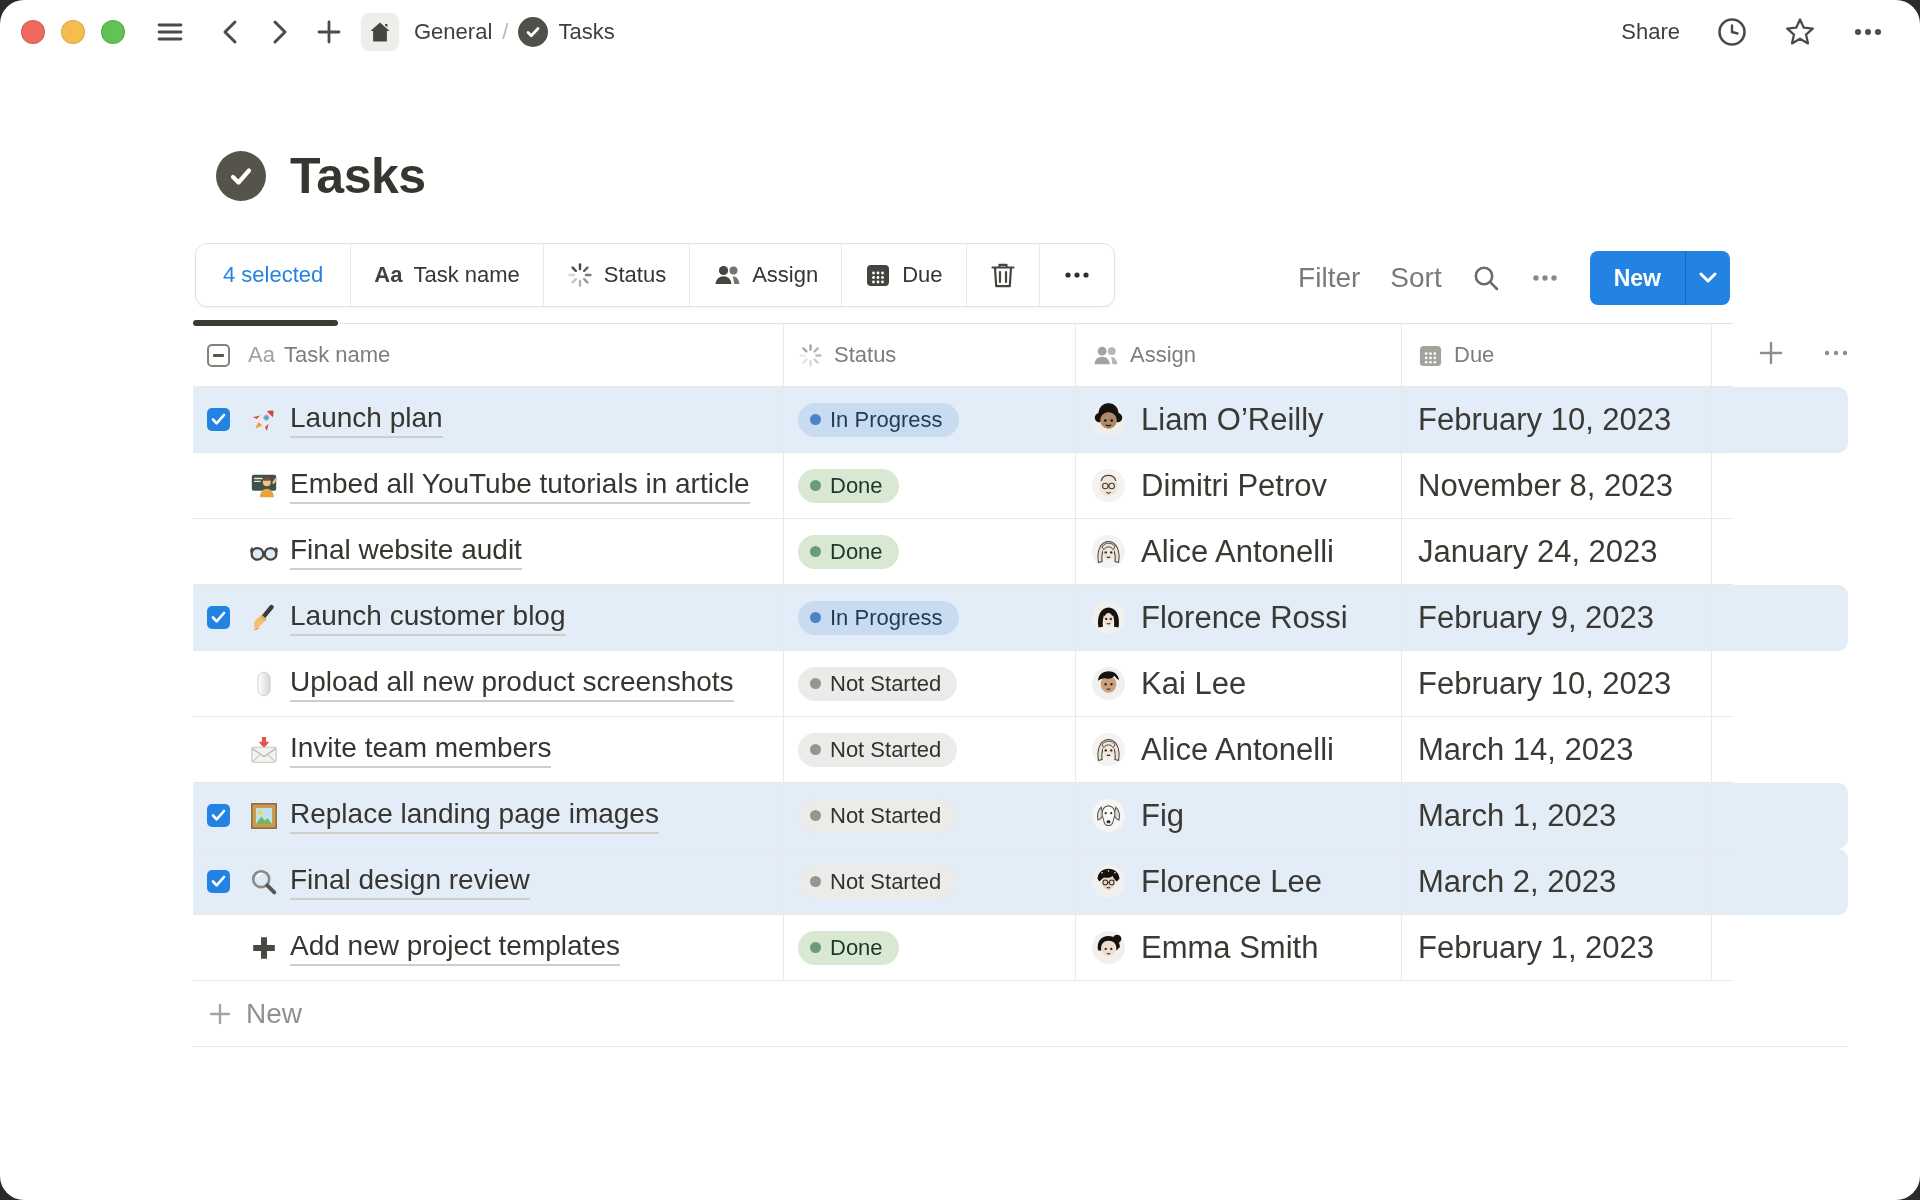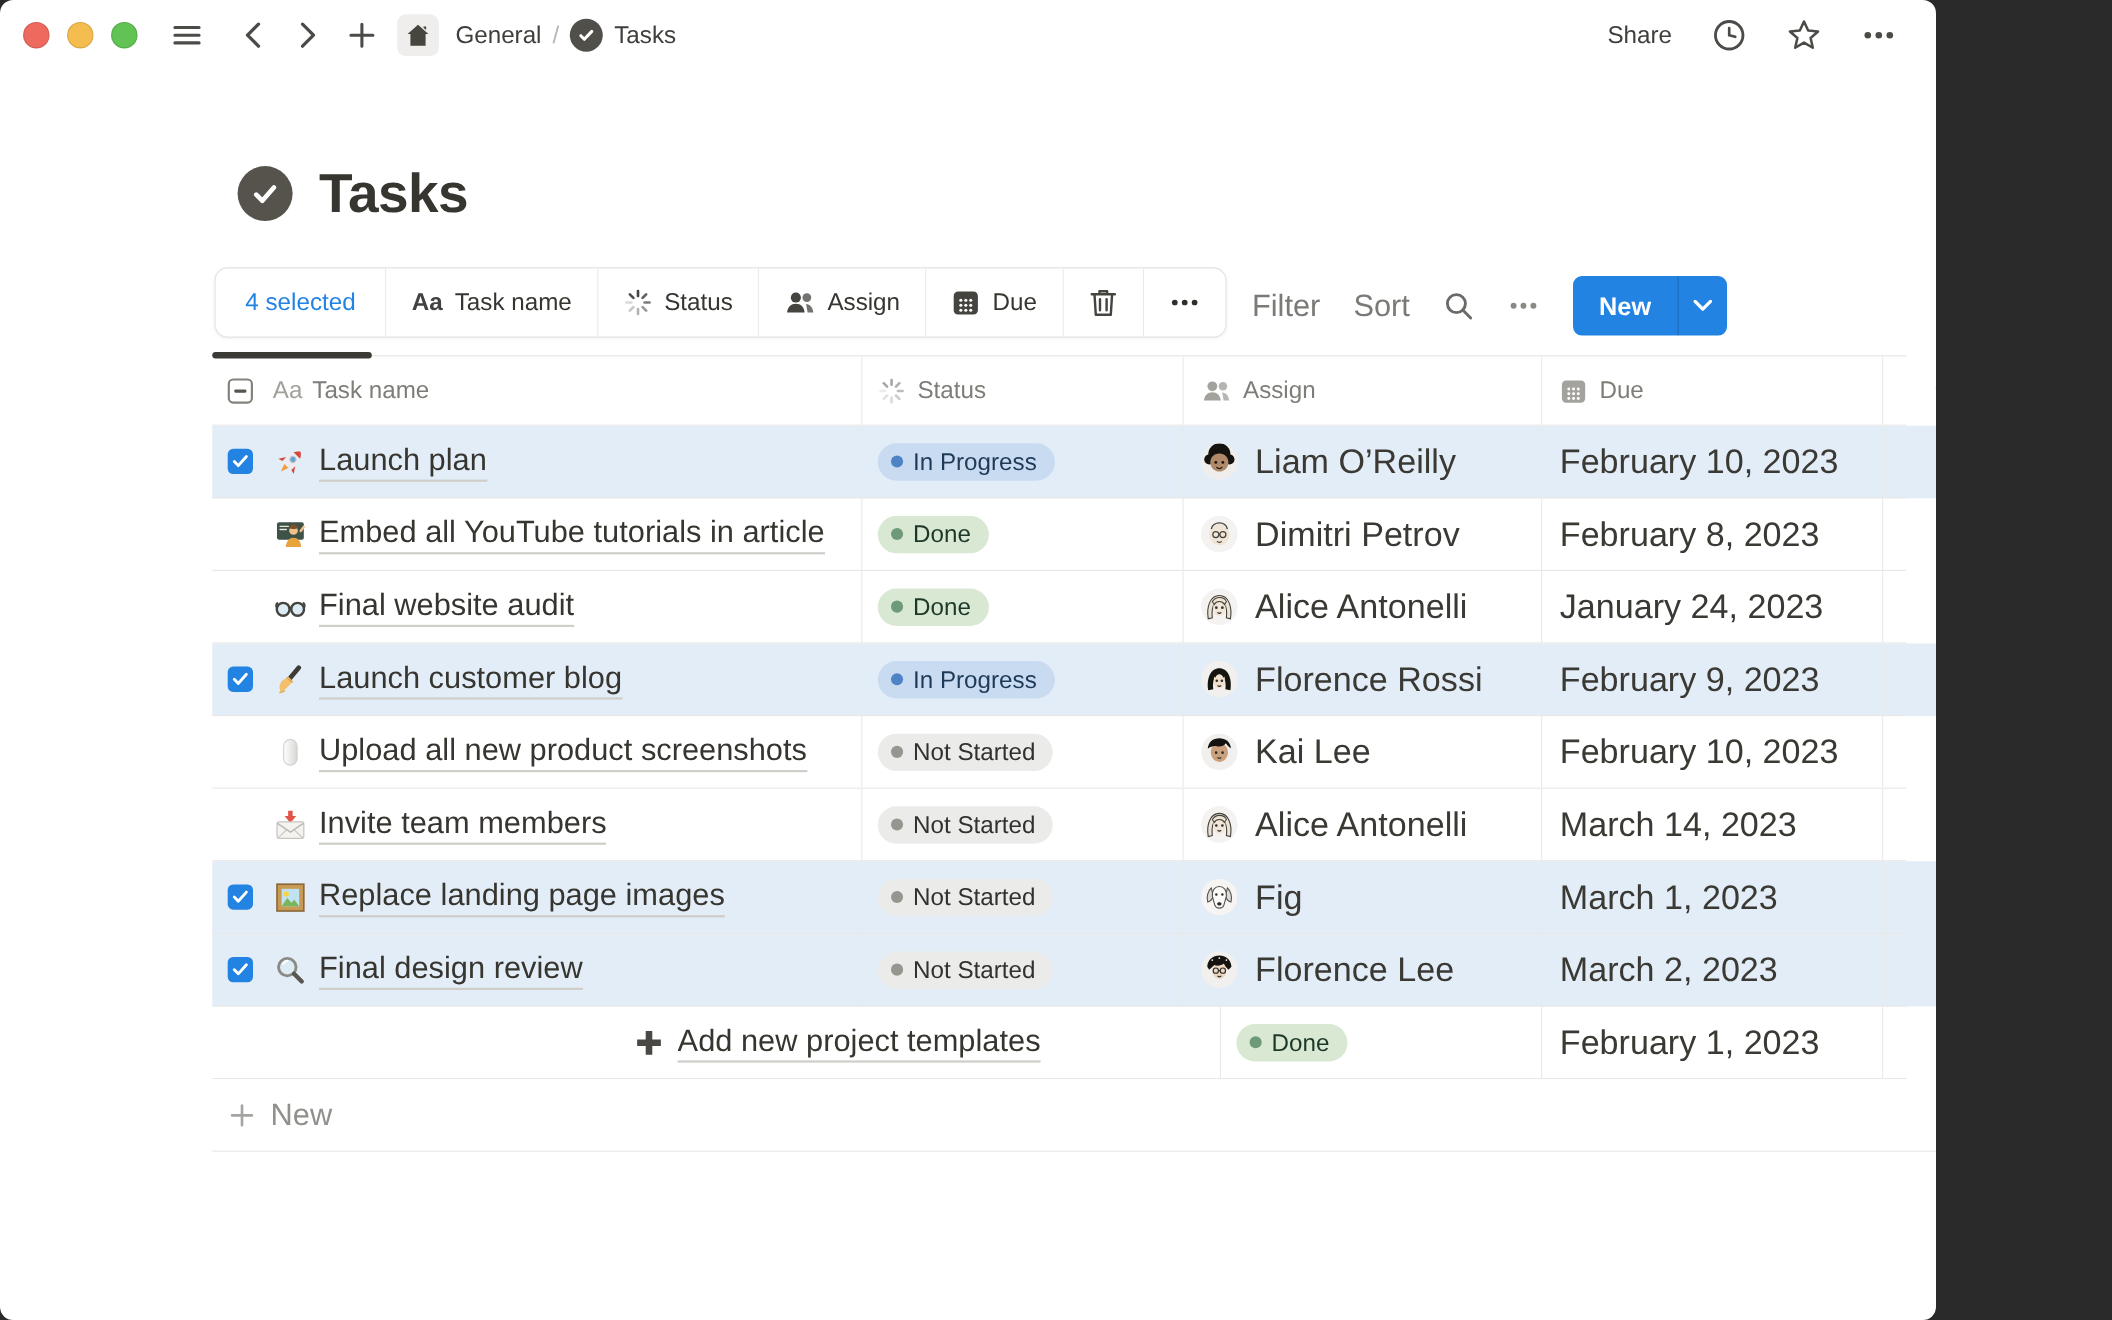--- a/index.html
+++ b/index.html
@@ -1,17 +1,17 @@
 <!DOCTYPE html>
 <html style="--accent: #2383e2; --row-selected: #e3edf8; --ip-bg: #c9dbf1; --ip-dot: #4e83c6; --ip-tx: #1e3a57; --dn-bg: #d8e8d2; --dn-dot: #6d9a78; --dn-tx: #1d3829; --ns-bg: #ebebe9; --ns-dot: #97958f; --ns-tx: #33312d;"><head>
 <meta charset="utf-8">
 <style>
   * { margin:0; padding:0; box-sizing:border-box; }
   html,body { width:1920px; height:1200px; background:#2a2a2a; font-family:"Liberation Sans","DejaVu Sans",sans-serif; }
-  .window { position:relative; width:1760px; height:1200px; background:#ffffff; border-radius:12px; overflow:hidden; color:#37352f; }
+  .window { position:relative; width:1920px; height:1200px; background:#ffffff; border-radius:24px; overflow:hidden; color:#37352f; }
 
   
   .topbar { position:relative; height:64px; display:flex; align-items:center; }
   .lights { display:flex; gap:16px; padding-left:21px; }
   .light { width:24px; height:24px; border-radius:50%; box-shadow:inset 0 0 0 1px rgba(0,0,0,.12); }
   .light.red{background:#ee6a5f}.light.yellow{background:#f5bd4f}.light.green{background:#61c354}
   .tb-icon { display:flex; align-items:center; justify-content:center; color:#4c4b47; }
   .tb-icon svg{display:block}
   .hamburger{margin-left:30px}
   .nav-back{margin-left:32px}.nav-fwd{margin-left:24px}.nav-plus{margin-left:22px}
@@ -413,21 +413,21 @@
                   <path d="M10 13c1-4 4-6 8-6s7 2 8 6" stroke="#44423d" stroke-width="1.3" fill="none"></path>
                   <circle cx="14.5" cy="18.5" r="3" fill="none" stroke="#44423d" stroke-width="1.2"></circle>
                   <circle cx="21.5" cy="18.5" r="3" fill="none" stroke="#44423d" stroke-width="1.2"></circle>
                   <path d="M17.5 18.5h1" stroke="#44423d" stroke-width="1.2"></path>
                   <path d="M16 25.5c1.3 1 2.7 1 4 0" stroke="#44423d" stroke-width="1.2" fill="none" stroke-linecap="round"></path>
                 </svg>
               </span>
         <span class="assignee">Dimitri Petrov</span>
       </div>
       <div class="cell cell-due">
-        <span class="due-text">February 8, 2023</span>
+        <span class="due-text">November 8, 2023</span>
       </div>
       <div class="cell cell-gap"></div>
     </div>
   </div>
 
   <div class="row">
     <div class="cells">
       <div class="cell cell-task">
         <span class="cb-slot"></span>
         <span class="task-emoji">
@@ -704,20 +704,34 @@
                 </svg>
               </span>
         <span class="task-text">Add new project templates</span>
       </div>
       <div class="cell cell-status">
         <span class="pill done">
                 <span class="dot"></span>
                 <span class="pill-label">Done</span>
               </span>
       </div>
+      <div class="cell cell-assign">
+        <span class="avatar">
+                <svg viewBox="0 0 36 36">
+                  <circle cx="18" cy="18" r="18" fill="#f1f0ee"></circle>
+                  <circle cx="27.5" cy="8.5" r="4.5" fill="#14130f"></circle>
+                  <path d="M18 10.5c4.5 0 7.5 3.8 7.5 8.5s-3 8.5-7.5 8.5-7.5-3.8-7.5-8.5 3-8.5 7.5-8.5z" fill="#f0dcc8"></path>
+                  <path d="M6.5 21C5 11.5 10 5.5 18 5.5c7 0 12 4.5 12.5 12l-4 4c.5-7-2-11-8.5-11-5.5 0-8.5 3.5-8 11z" fill="#14130f"></path>
+                  <circle cx="15" cy="19.5" r="1.3" fill="#2e2d29"></circle>
+                  <circle cx="21" cy="19.5" r="1.3" fill="#2e2d29"></circle>
+                  <path d="M16.5 24.5c1 .8 2 .8 3 0" stroke="#2e2d29" stroke-width="1.1" fill="none" stroke-linecap="round"></path>
+                </svg>
+              </span>
+        <span class="assignee">Emma Smith</span>
+      </div>
       <div class="cell cell-due">
         <span class="due-text">February 1, 2023</span>
       </div>
       <div class="cell cell-gap"></div>
     </div>
   </div>
 </div>
 
     <div class="new-row">
       <svg width="26" height="26" viewBox="0 0 26 26">

